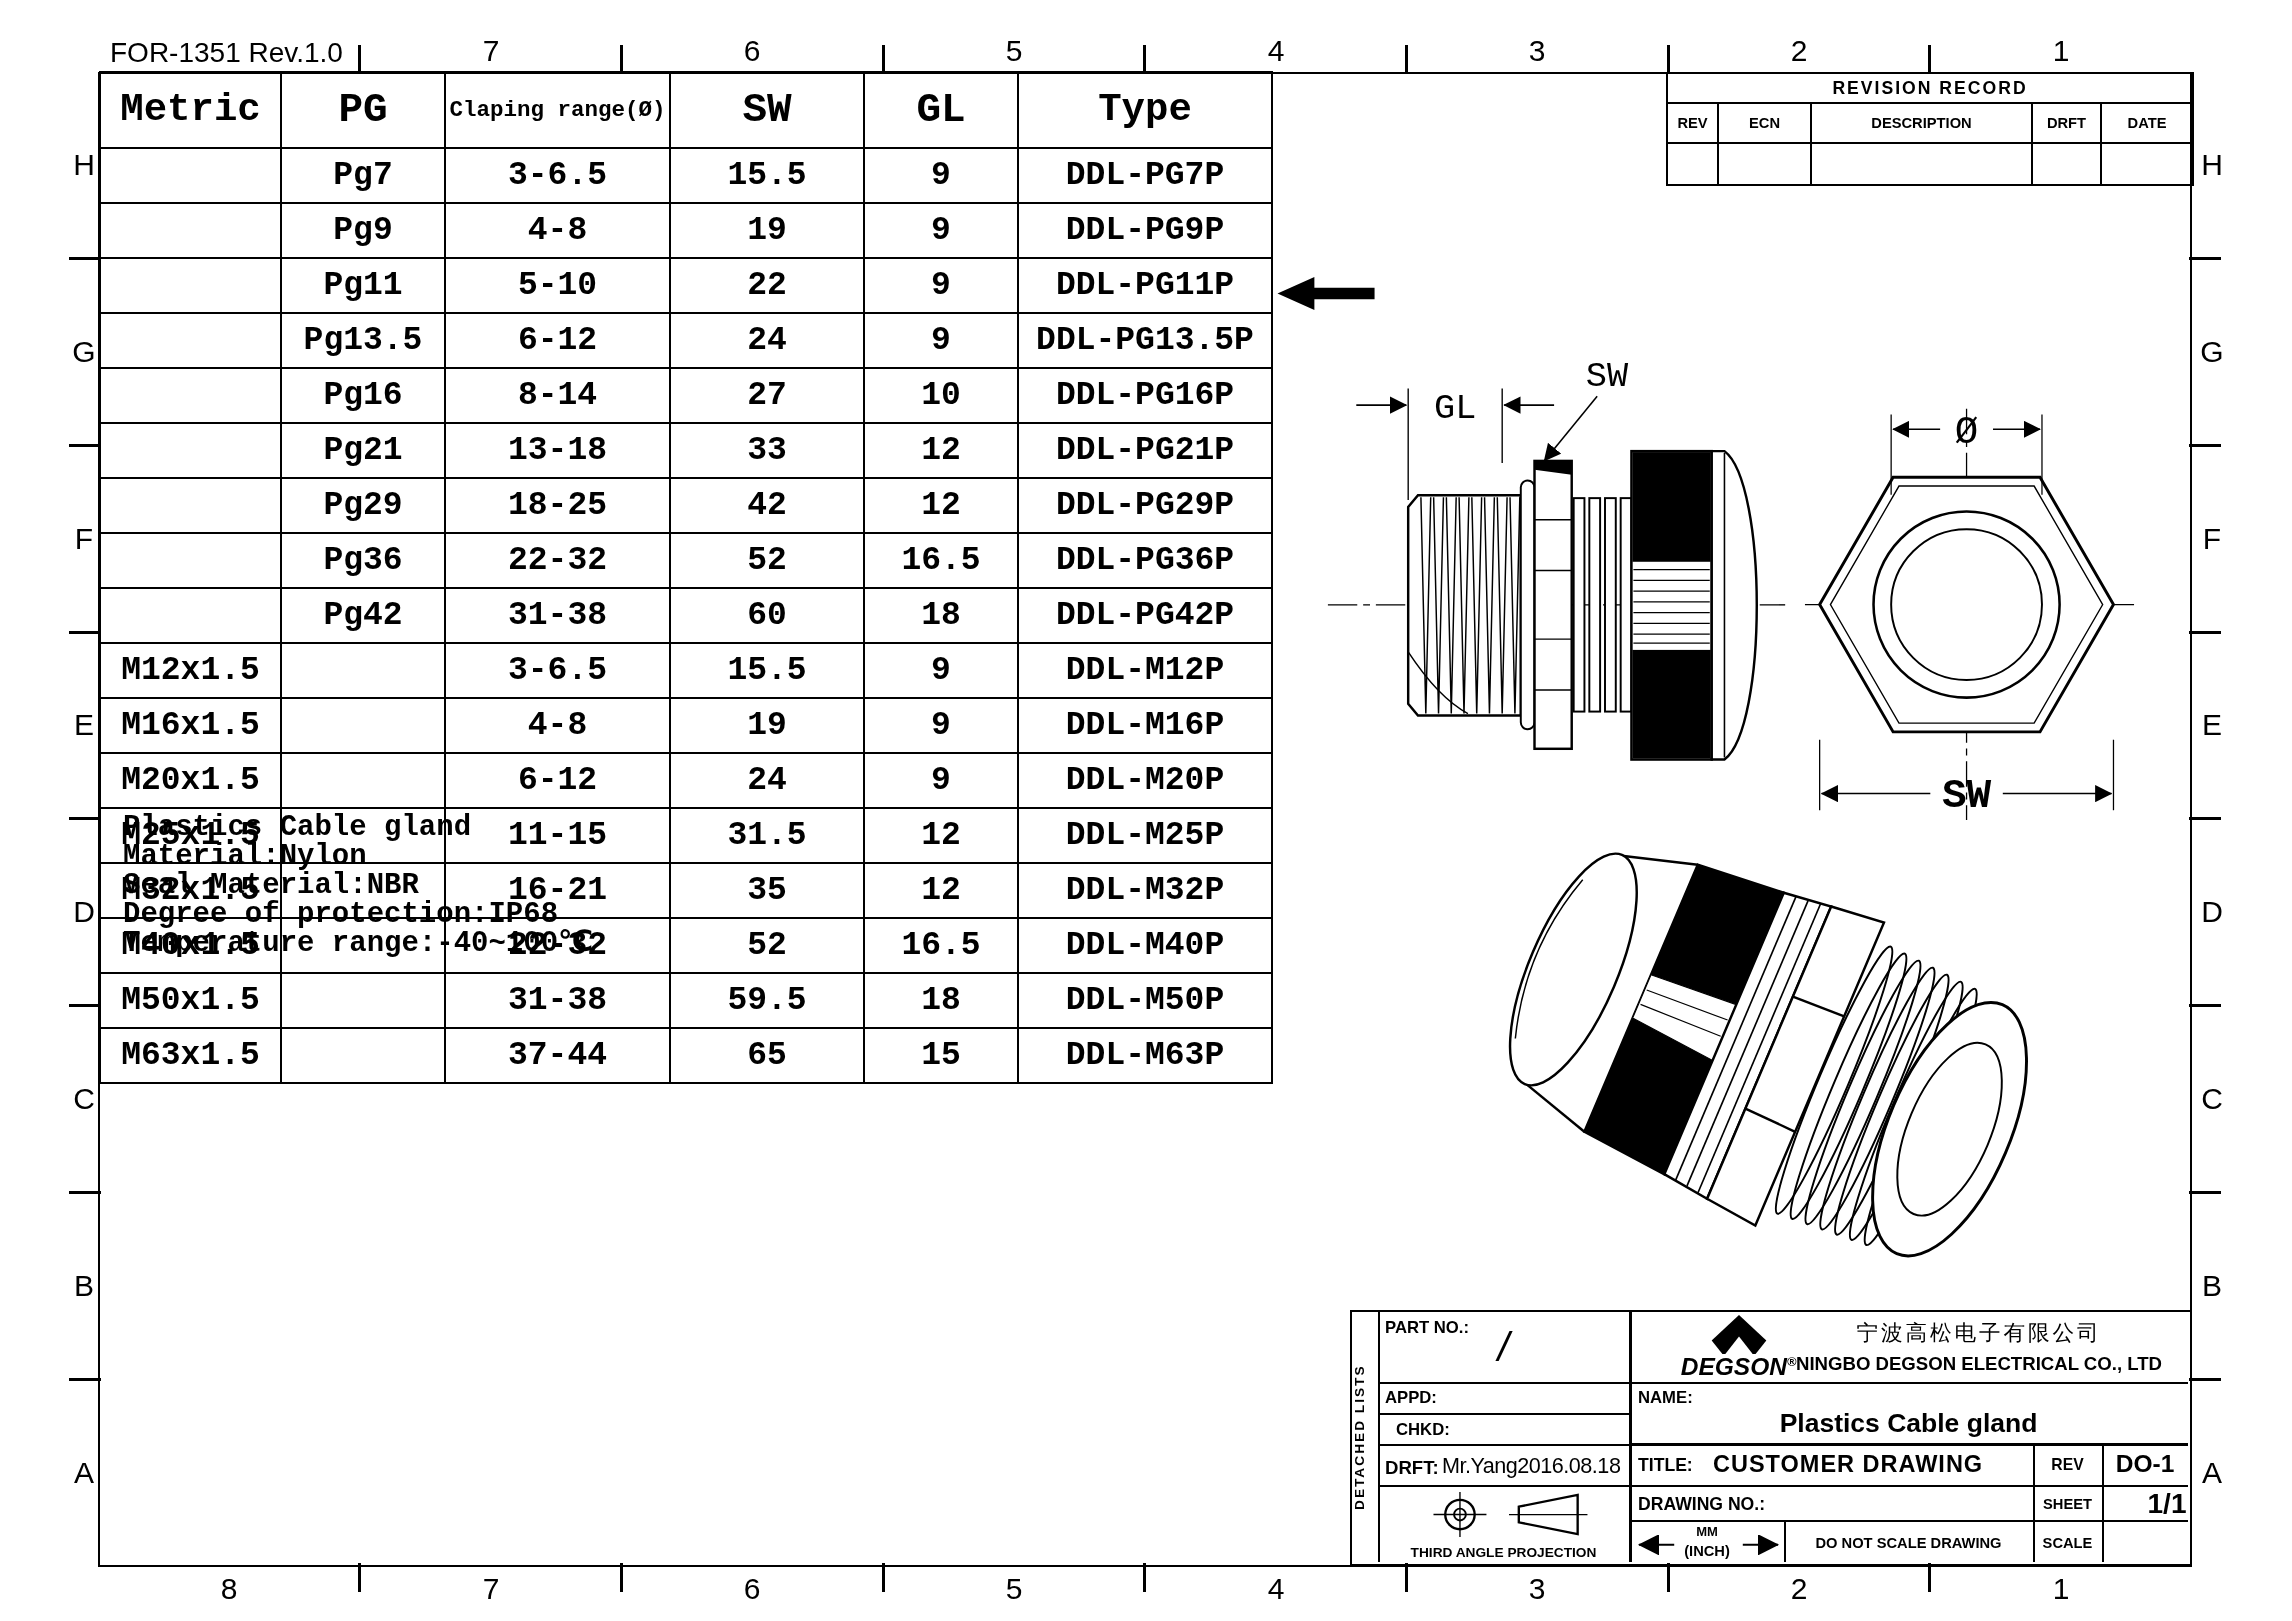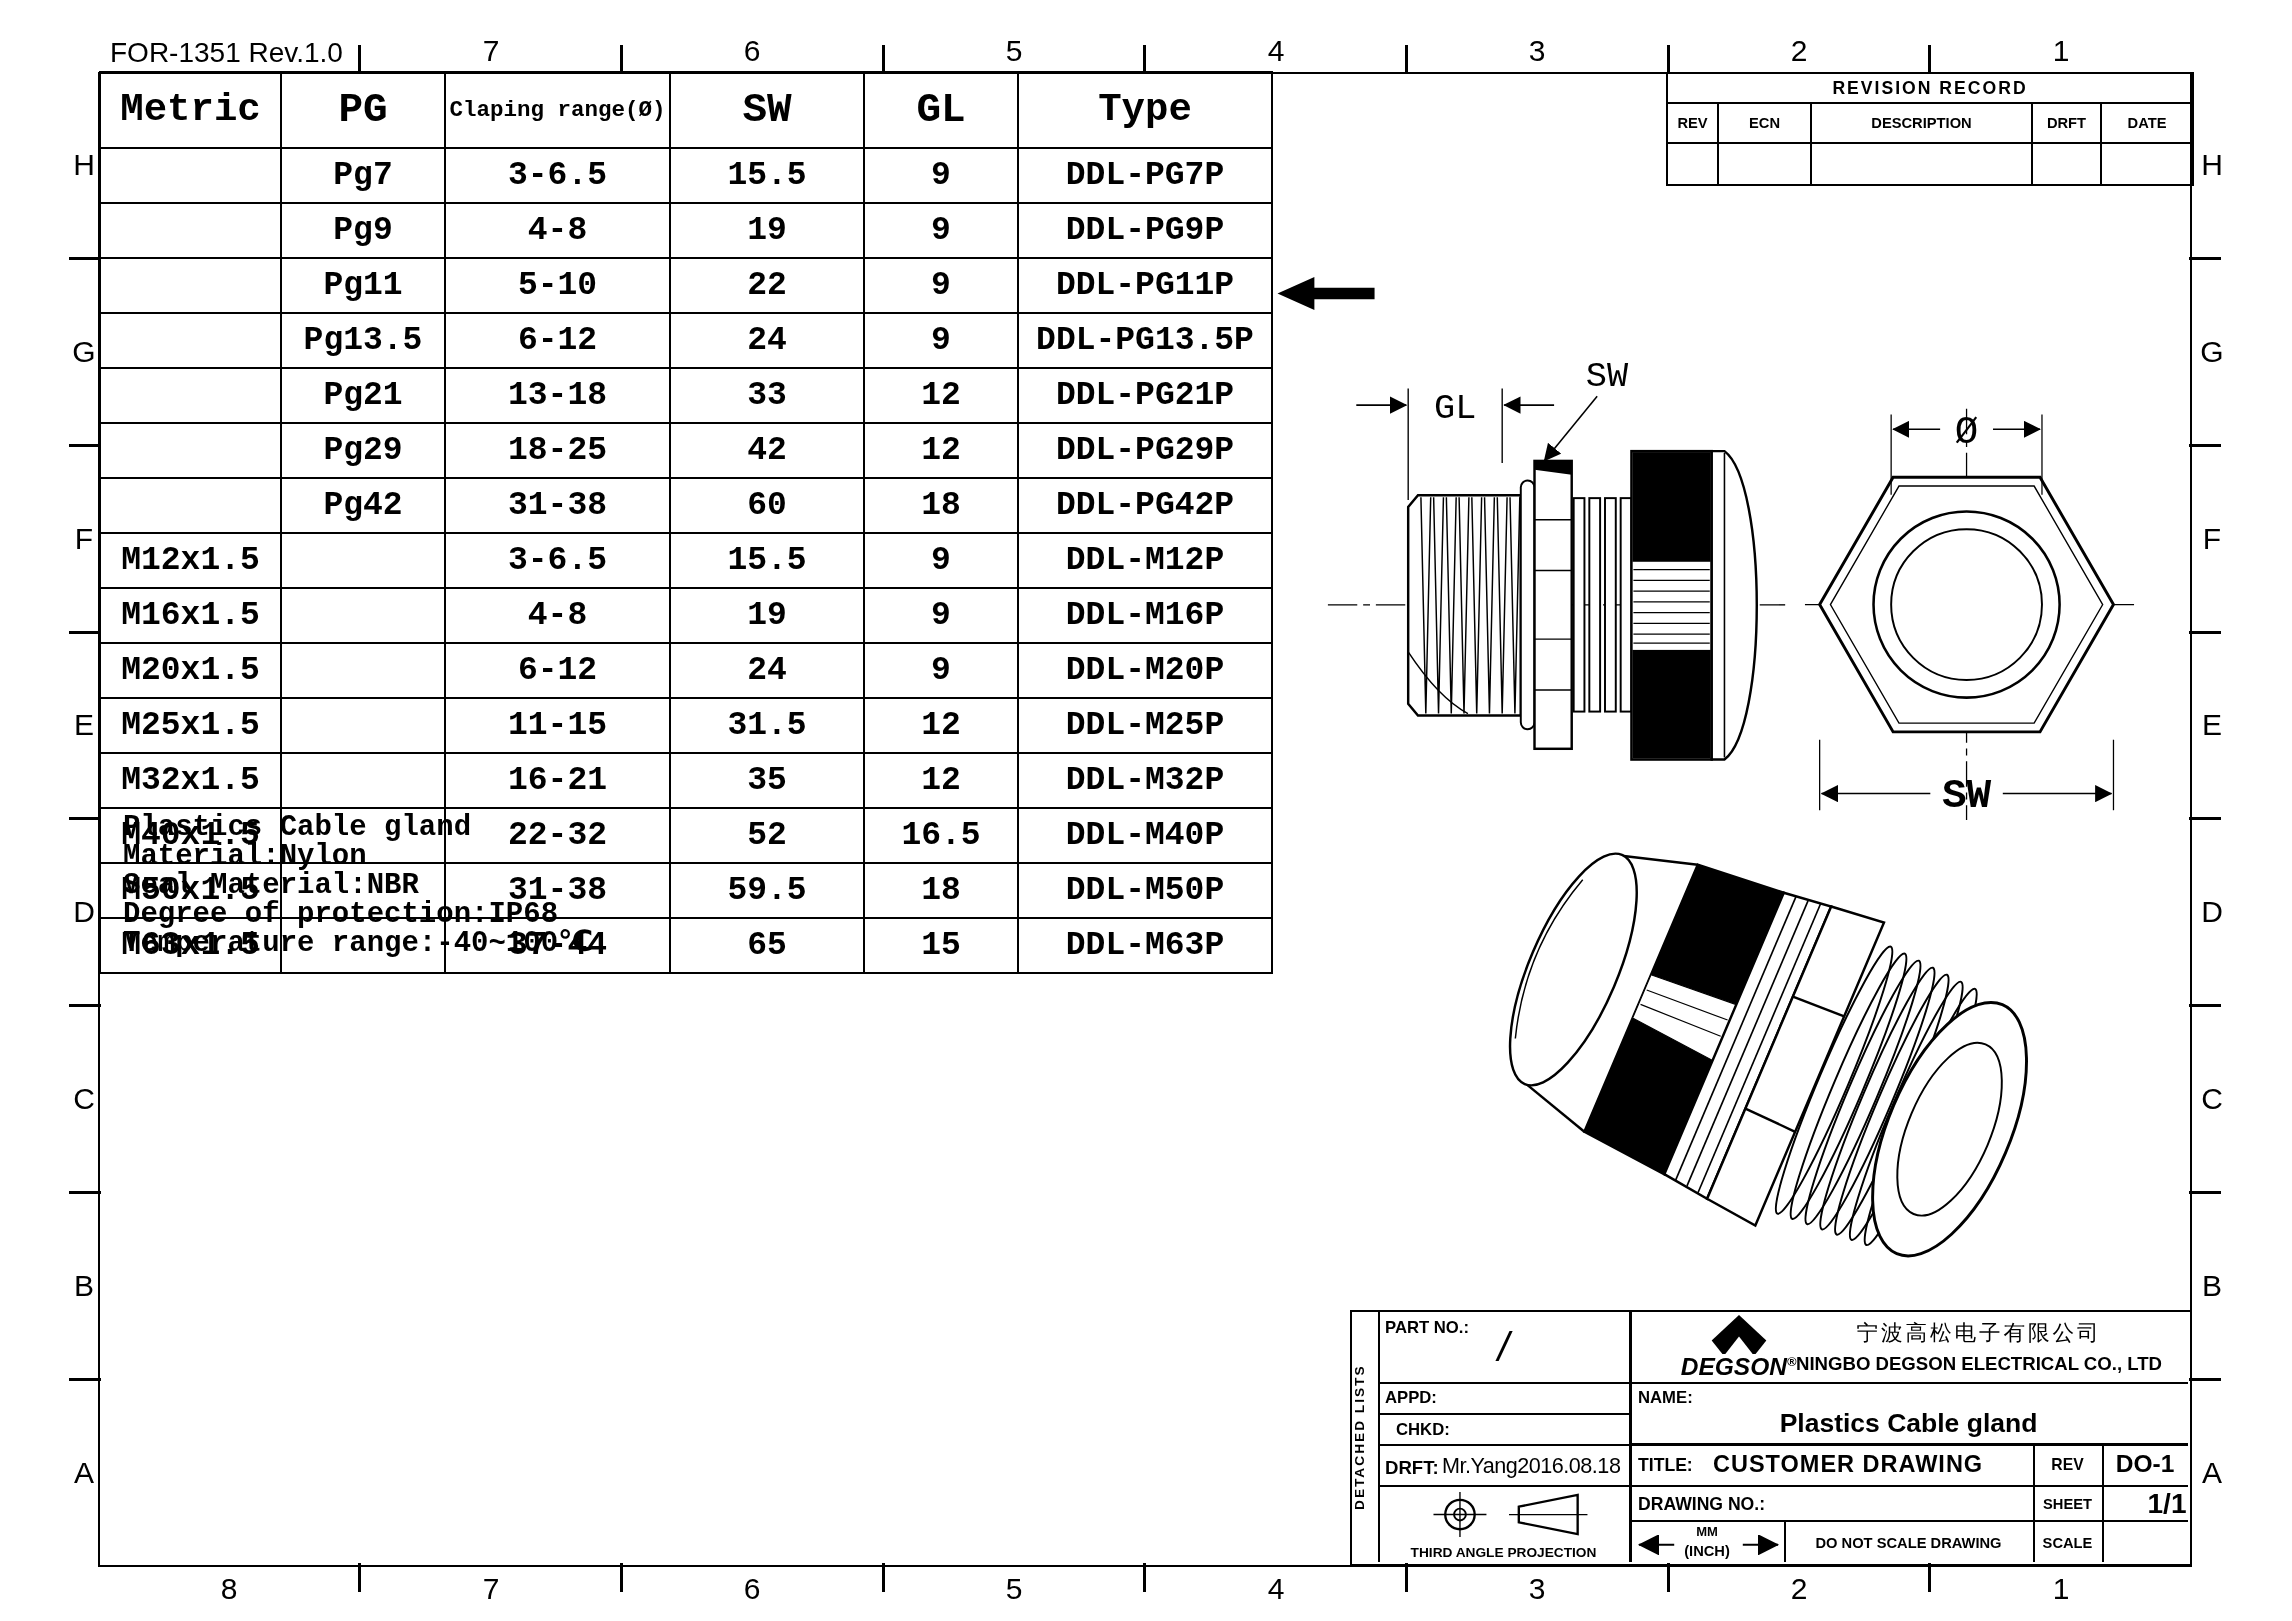--- a/index.html
+++ b/index.html
@@ -160,33 +160,49 @@
         <tr>
           <td></td>
           <td>Pg13.5</td>
           <td>6-12</td>
           <td>24</td>
           <td>9</td>
           <td>DDL-PG13.5P</td>
         </tr>
         <tr>
           <td></td>
+          <td>Pg16</td>
+          <td>8-14</td>
+          <td>27</td>
+          <td>10</td>
+          <td>DDL-PG16P</td>
+        </tr>
+        <tr>
+          <td></td>
           <td>Pg21</td>
           <td>13-18</td>
           <td>33</td>
           <td>12</td>
           <td>DDL-PG21P</td>
         </tr>
         <tr>
           <td></td>
           <td>Pg29</td>
           <td>18-25</td>
           <td>42</td>
           <td>12</td>
           <td>DDL-PG29P</td>
+        </tr>
+        <tr>
+          <td></td>
+          <td>Pg36</td>
+          <td>22-32</td>
+          <td>52</td>
+          <td>16.5</td>
+          <td>DDL-PG36P</td>
         </tr>
         <tr>
           <td></td>
           <td>Pg42</td>
           <td>31-38</td>
           <td>60</td>
           <td>18</td>
           <td>DDL-PG42P</td>
         </tr>
         <tr>

